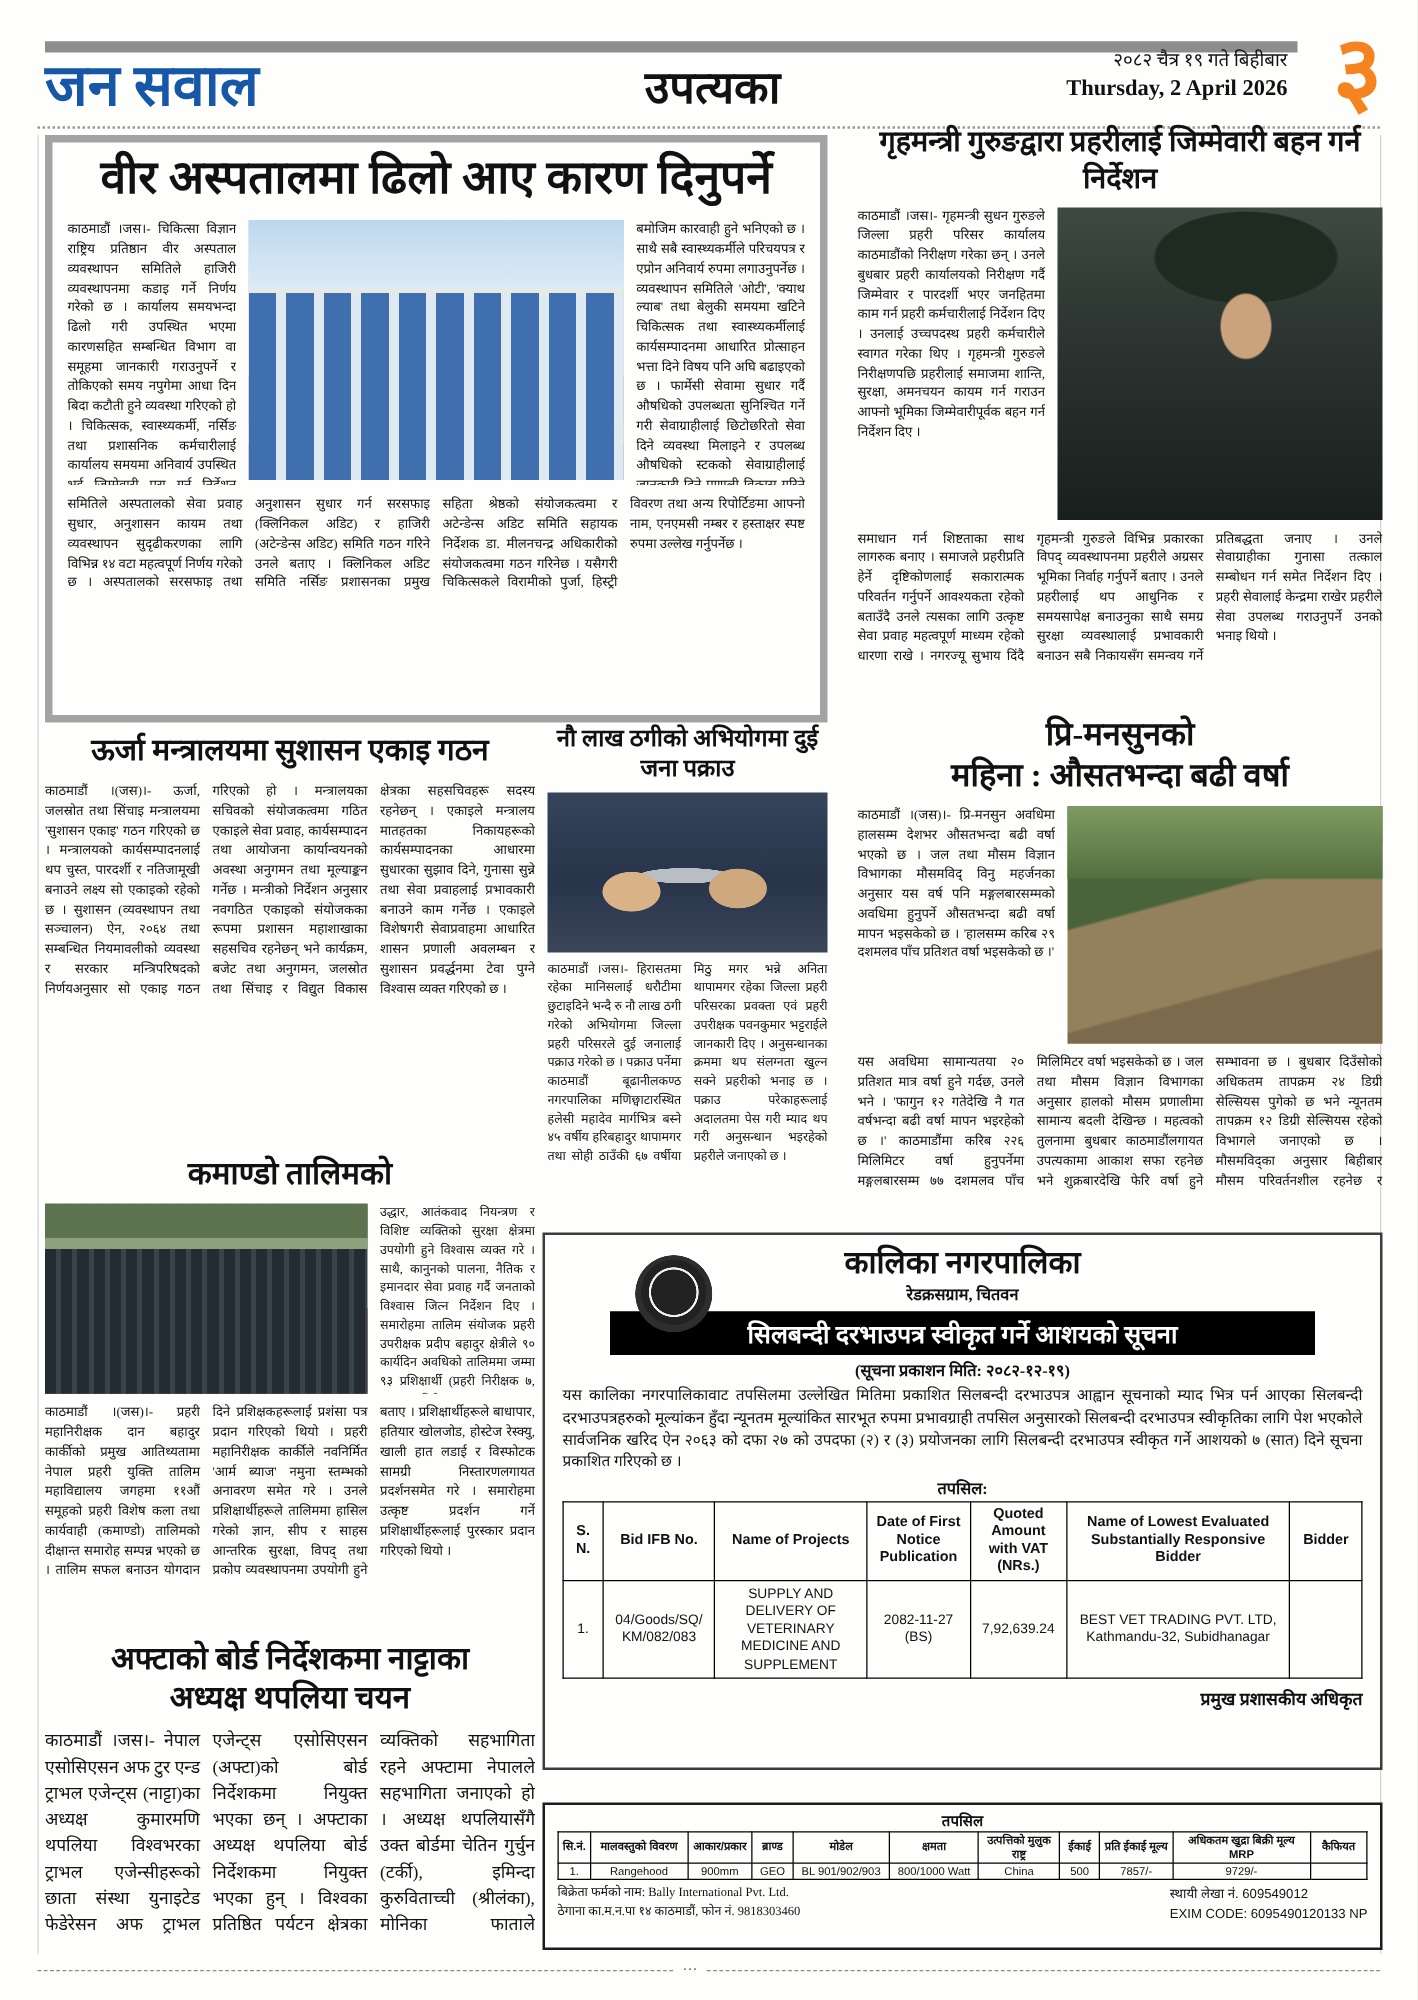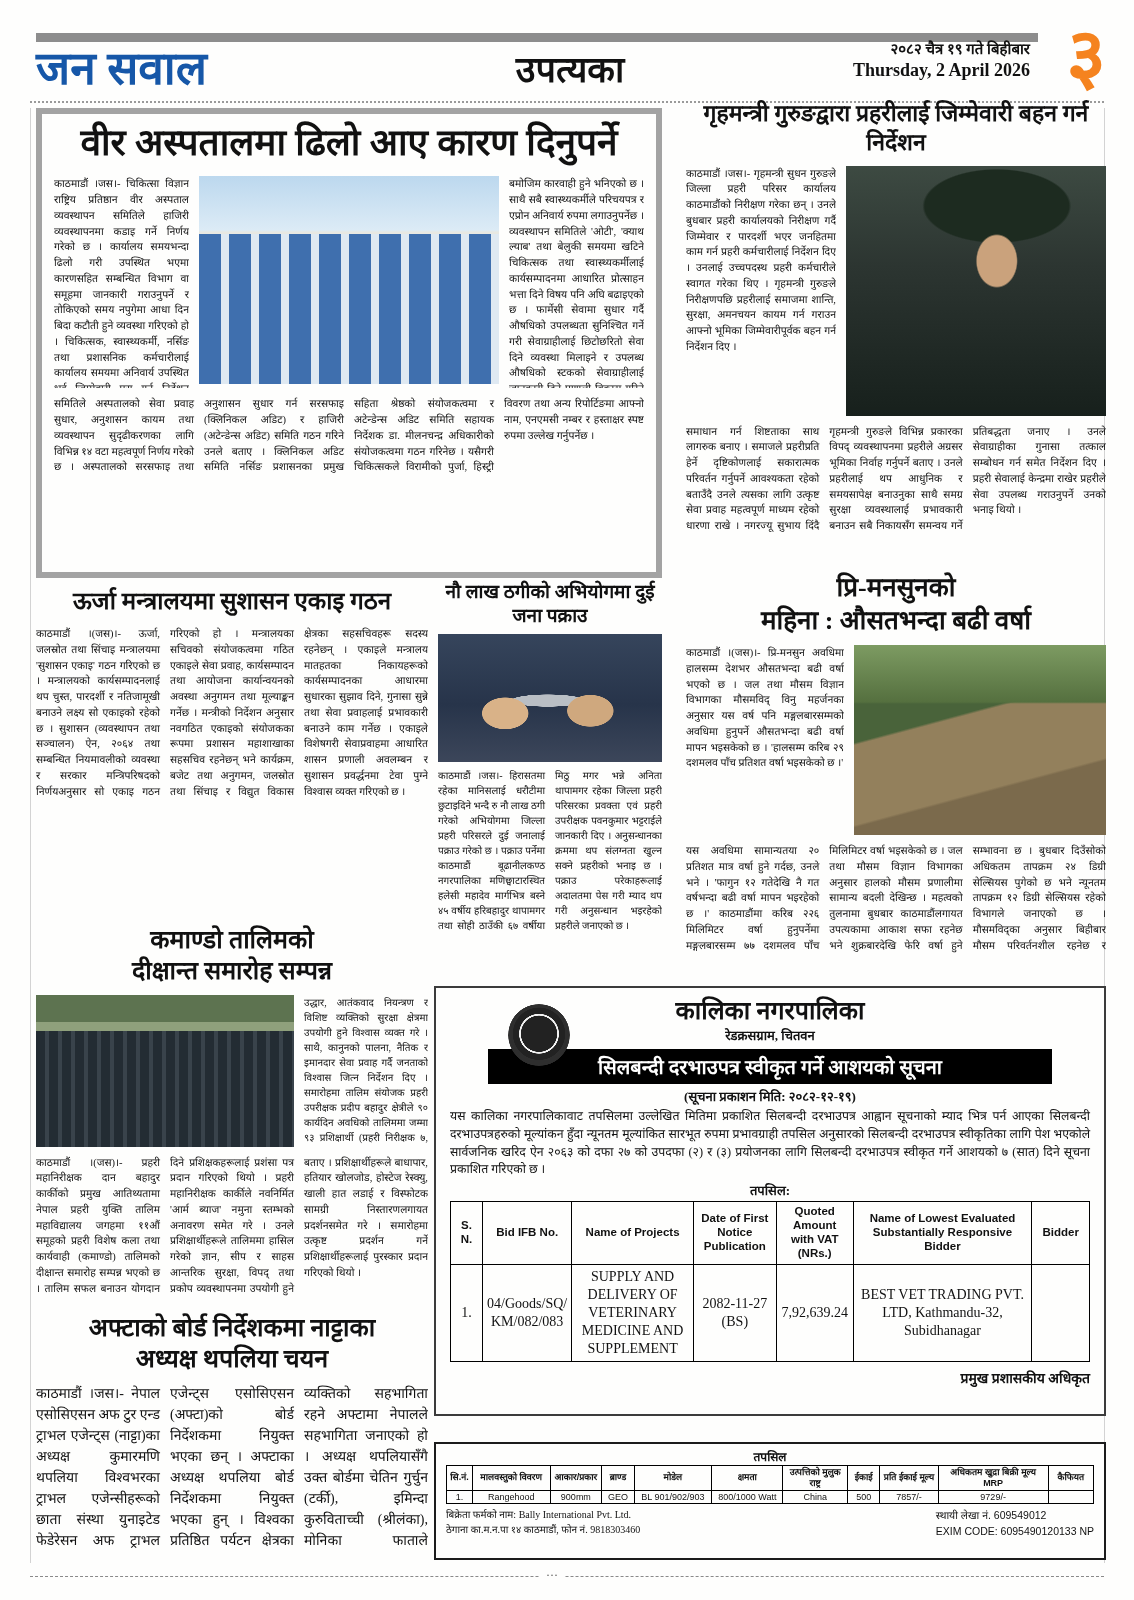--- a/index.html
+++ b/index.html
@@ -4,21 +4,21 @@
 <style>
   html,body{margin:0;padding:0;background:#e8e8e8;}
   #page{position:relative;width:1134px;height:1600px;margin:0 auto;background:#fefefd;
         font-family:"Liberation Serif",serif;color:#111;overflow:hidden;}
   .abs{position:absolute;}
   
   #topbar{left:36px;top:33px;width:1002px;height:9px;background:#8d8d8d;}
   #masthead{left:36px;top:46px;font-size:46px;font-weight:bold;color:#1657a8;line-height:1;}
   #section-title{left:420px;top:52px;width:300px;text-align:center;font-size:36px;font-weight:bold;line-height:1;}
   #dateblock{right:104px;top:40px;text-align:right;line-height:1.25;}
-  #date-np{font-size:15px;font-weight:bold;}
+  #date-np{font-size:15px;font-weight:normal;}
   #date-en{font-size:18px;font-weight:bold;}
   #pagenum{right:28px;top:18px;font-size:76px;font-weight:bold;color:#f5831f;line-height:1;
            font-family:"DejaVu Sans",sans-serif;}
   #headrule{left:30px;top:101px;width:1074px;border-top:2px dotted #9a9a9a;}
   #frame-left{left:30px;top:108px;width:0;height:1455px;border-left:1px solid #d3d3d3;}
   #frame-right{left:1104px;top:108px;width:0;height:1455px;border-left:1px solid #d3d3d3;}
   
   .headline{font-weight:bold;text-align:center;line-height:1.25;}
   .bodytext{font-size:10.5px;line-height:1.5;text-align:justify;overflow:hidden;}
   .cols2{column-count:2;column-gap:10px;}
@@ -98,21 +98,21 @@
   .notice-org2{text-align:center;font-size:23px;font-weight:bold;line-height:1.2;}
   .notice-org3{text-align:center;font-size:13px;font-weight:bold;}
   #notice-titlebar{margin:5px auto 3px auto;width:88%;background:#000;color:#fff;text-align:center;
      font-size:20px;font-weight:bold;padding:4px 0;}
   #notice-pubdate{text-align:center;font-size:13px;font-weight:bold;}
   #notice-body{font-size:12.3px;line-height:1.45;text-align:justify;margin-top:3px;}
   #notice-tapasil{text-align:center;font-size:13px;font-weight:bold;margin-top:2px;}
   #notice table{width:100%;border-collapse:collapse;font-family:"Liberation Sans",sans-serif;margin-top:2px;}
   #notice th,#notice td{border:1.5px solid #000;text-align:center;padding:3px 4px;}
   #notice th{font-size:11.5px;line-height:1.2;}
-  #notice td{font-size:14px;line-height:1.3;font-family:Liberation Serif, serif;}
+  #notice td{font-size:11px;line-height:1.3;}
   #notice-sign{text-align:right;font-size:14px;font-weight:bold;margin-top:6px;}
   
   #adbox{left:434px;top:1442px;width:672px;height:118px;border:2px solid #1c1c1c;box-sizing:border-box;
          padding:4px 10px;}
   #ad-intro{text-align:center;font-size:11.5px;font-weight:bold;line-height:1.35;}
   #ad-tapasil{text-align:center;font-size:12px;font-weight:bold;}
   #adbox table{width:100%;border-collapse:collapse;font-family:"Liberation Sans",sans-serif;}
   #adbox th,#adbox td{border:1px solid #000;text-align:center;padding:1px 2px;font-size:9px;line-height:1.2;}
   #ad-footer{display:flex;justify-content:space-between;margin-top:4px;}
   #ad-footer .l{font-size:10px;line-height:1.45;}
@@ -173,21 +173,20 @@
     <div class="headline">महिना : औसतभन्दा बढी वर्षा</div>
     <div class="band" id="pm-band">
       <div class="bodytext">काठमाडौं ।(जस)।- प्रि-मनसुन अवधिमा हालसम्म देशभर औसतभन्दा बढी वर्षा भएको छ । जल तथा मौसम विज्ञान विभागका मौसमविद् विनु महर्जनका अनुसार यस वर्ष पनि मङ्गलबारसम्मको अवधिमा हुनुपर्ने औसतभन्दा बढी वर्षा मापन भइसकेको छ । 'हालसम्म करिब २९ दशमलव पाँच प्रतिशत वर्षा भइसकेको छ ।'</div>
       <div class="photo" id="pm-photo"></div>
     </div>
     <div class="bodytext cols3" id="pm-bottom">यस अवधिमा सामान्यतया २० प्रतिशत मात्र वर्षा हुने गर्दछ, उनले भने । 'फागुन १२ गतेदेखि नै गत वर्षभन्दा बढी वर्षा मापन भइरहेको छ ।' काठमाडौंमा करिब २२६ मिलिमिटर वर्षा हुनुपर्नेमा मङ्गलबारसम्म ७७ दशमलव पाँच मिलिमिटर वर्षा भइसकेको छ । जल तथा मौसम विज्ञान विभागका अनुसार हालको मौसम प्रणालीमा सामान्य बदली देखिन्छ । महत्वको तुलनामा बुधबार काठमाडौंलगायत उपत्यकामा आकाश सफा रहनेछ भने शुक्रबारदेखि फेरि वर्षा हुने सम्भावना छ । बुधबार दिउँसोको अधिकतम तापक्रम २४ डिग्री सेल्सियस पुगेको छ भने न्यूनतम तापक्रम १२ डिग्री सेल्सियस रहेको विभागले जनाएको छ । मौसमविद्का अनुसार बिहीबार मौसम परिवर्तनशील रहनेछ र आगामी दिनमा आंशिक बदलीका साथ वर्षाको सम्भावना रहनेछ ।</div>
   </div>
 
   <div class="abs" id="art-cmd">
     <div class="headline">कमाण्डो तालिमको</div>
-    <div class="headline">दीक्षान्त समारोह सम्पन्न</div>
     <div class="band" id="cmd-band">
       <div class="photo" id="cmd-photo"></div>
       <div class="bodytext">उद्धार, आतंकवाद नियन्त्रण र विशिष्ट व्यक्तिको सुरक्षा क्षेत्रमा उपयोगी हुने विश्वास व्यक्त गरे । साथै, कानुनको पालना, नैतिक र इमानदार सेवा प्रवाह गर्दै जनताको विश्वास जित्न निर्देशन दिए । समारोहमा तालिम संयोजक प्रहरी उपरीक्षक प्रदीप बहादुर क्षेत्रीले ९० कार्यदिन अवधिको तालिममा जम्मा ९३ प्रशिक्षार्थी (प्रहरी निरीक्षक ७, सहायक निरीक्षक १८, जवान ६८) सहभागी भएको जानकारी दिए ।</div>
     </div>
     <div class="bodytext cols3" id="cmd-bottom">काठमाडौं ।(जस)।- प्रहरी महानिरीक्षक दान बहादुर कार्कीको प्रमुख आतिथ्यतामा नेपाल प्रहरी युक्ति तालिम महाविद्यालय जगहमा ११औं समूहको प्रहरी विशेष कला तथा कार्यवाही (कमाण्डो) तालिमको दीक्षान्त समारोह सम्पन्न भएको छ । तालिम सफल बनाउन योगदान दिने प्रशिक्षकहरूलाई प्रशंसा पत्र प्रदान गरिएको थियो । प्रहरी महानिरीक्षक कार्कीले नवनिर्मित 'आर्म ब्याज' नमुना स्तम्भको अनावरण समेत गरे । उनले प्रशिक्षार्थीहरूले तालिममा हासिल गरेको ज्ञान, सीप र साहस आन्तरिक सुरक्षा, विपद् तथा प्रकोप व्यवस्थापनमा उपयोगी हुने बताए । प्रशिक्षार्थीहरूले बाधापार, हतियार खोलजोड, होस्टेज रेस्क्यु, खाली हात लडाई र विस्फोटक सामग्री निस्तारणलगायत प्रदर्शनसमेत गरे । समारोहमा उत्कृष्ट प्रदर्शन गर्ने प्रशिक्षार्थीहरूलाई पुरस्कार प्रदान गरिएको थियो ।</div>
   </div>
 
   <div class="abs" id="art-ufta">
     <div class="headline">अफ्टाको बोर्ड निर्देशकमा नाट्टाका</div>
     <div class="headline">अध्यक्ष थपलिया चयन</div>

